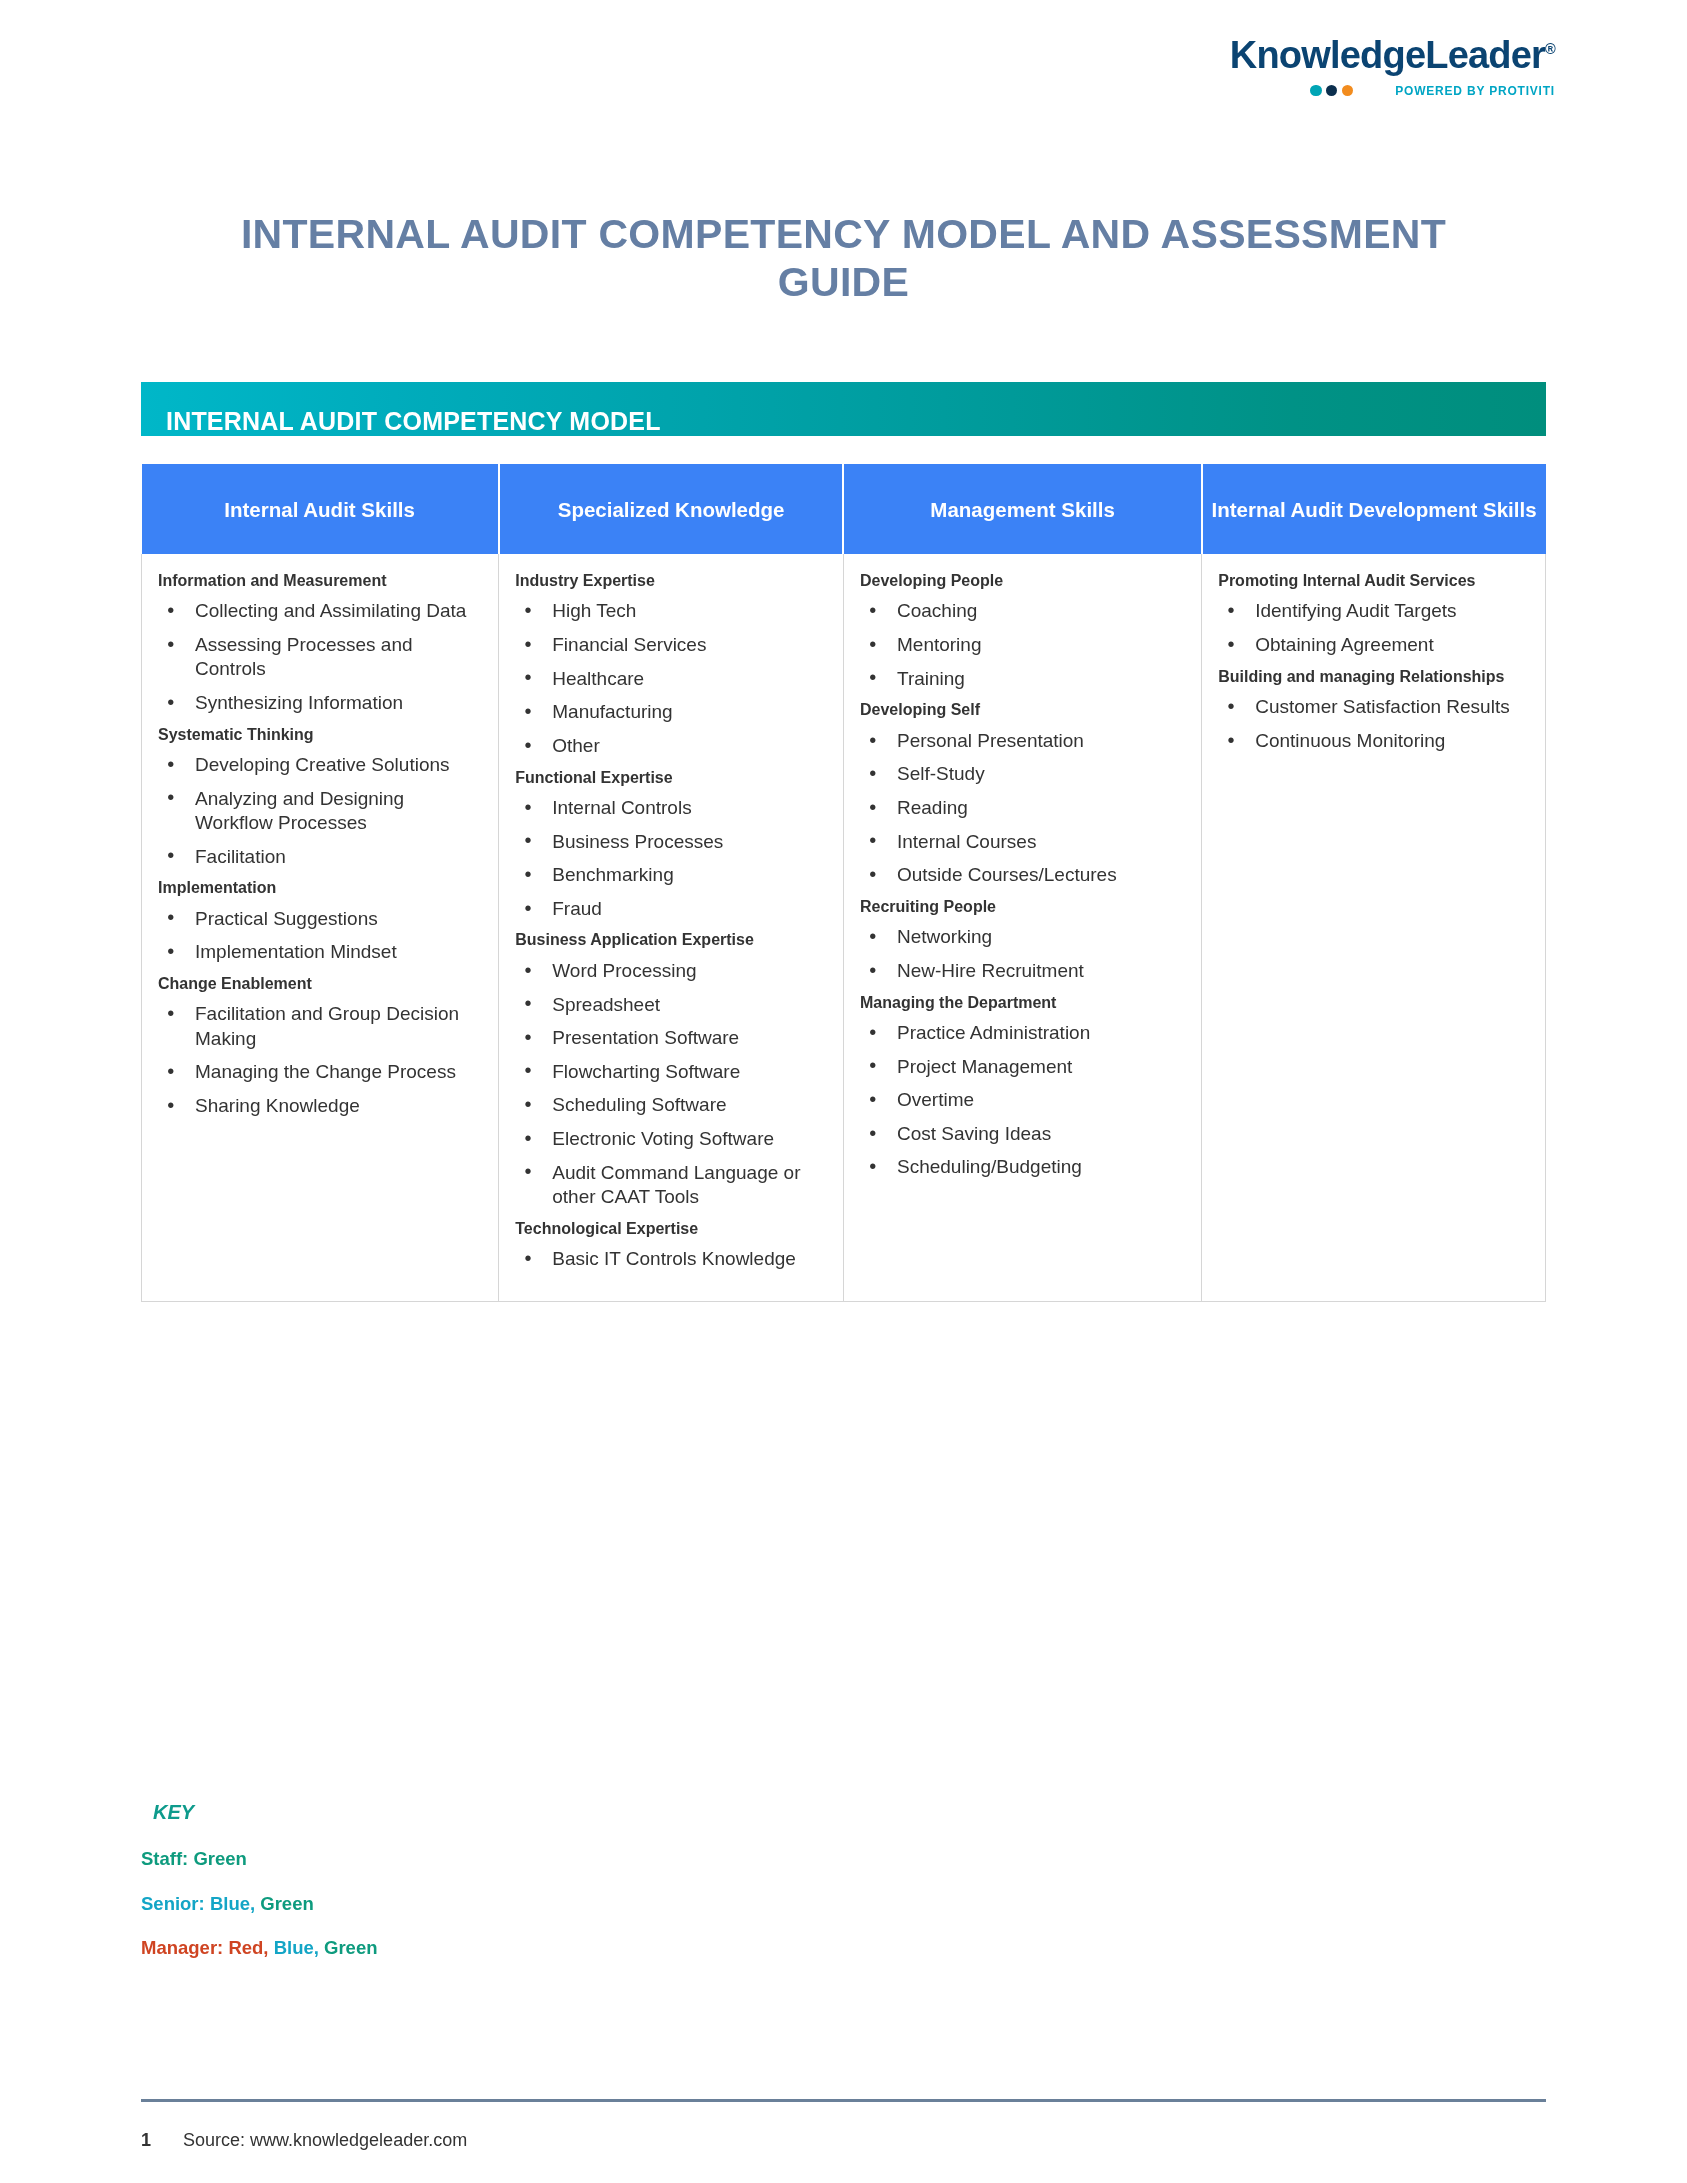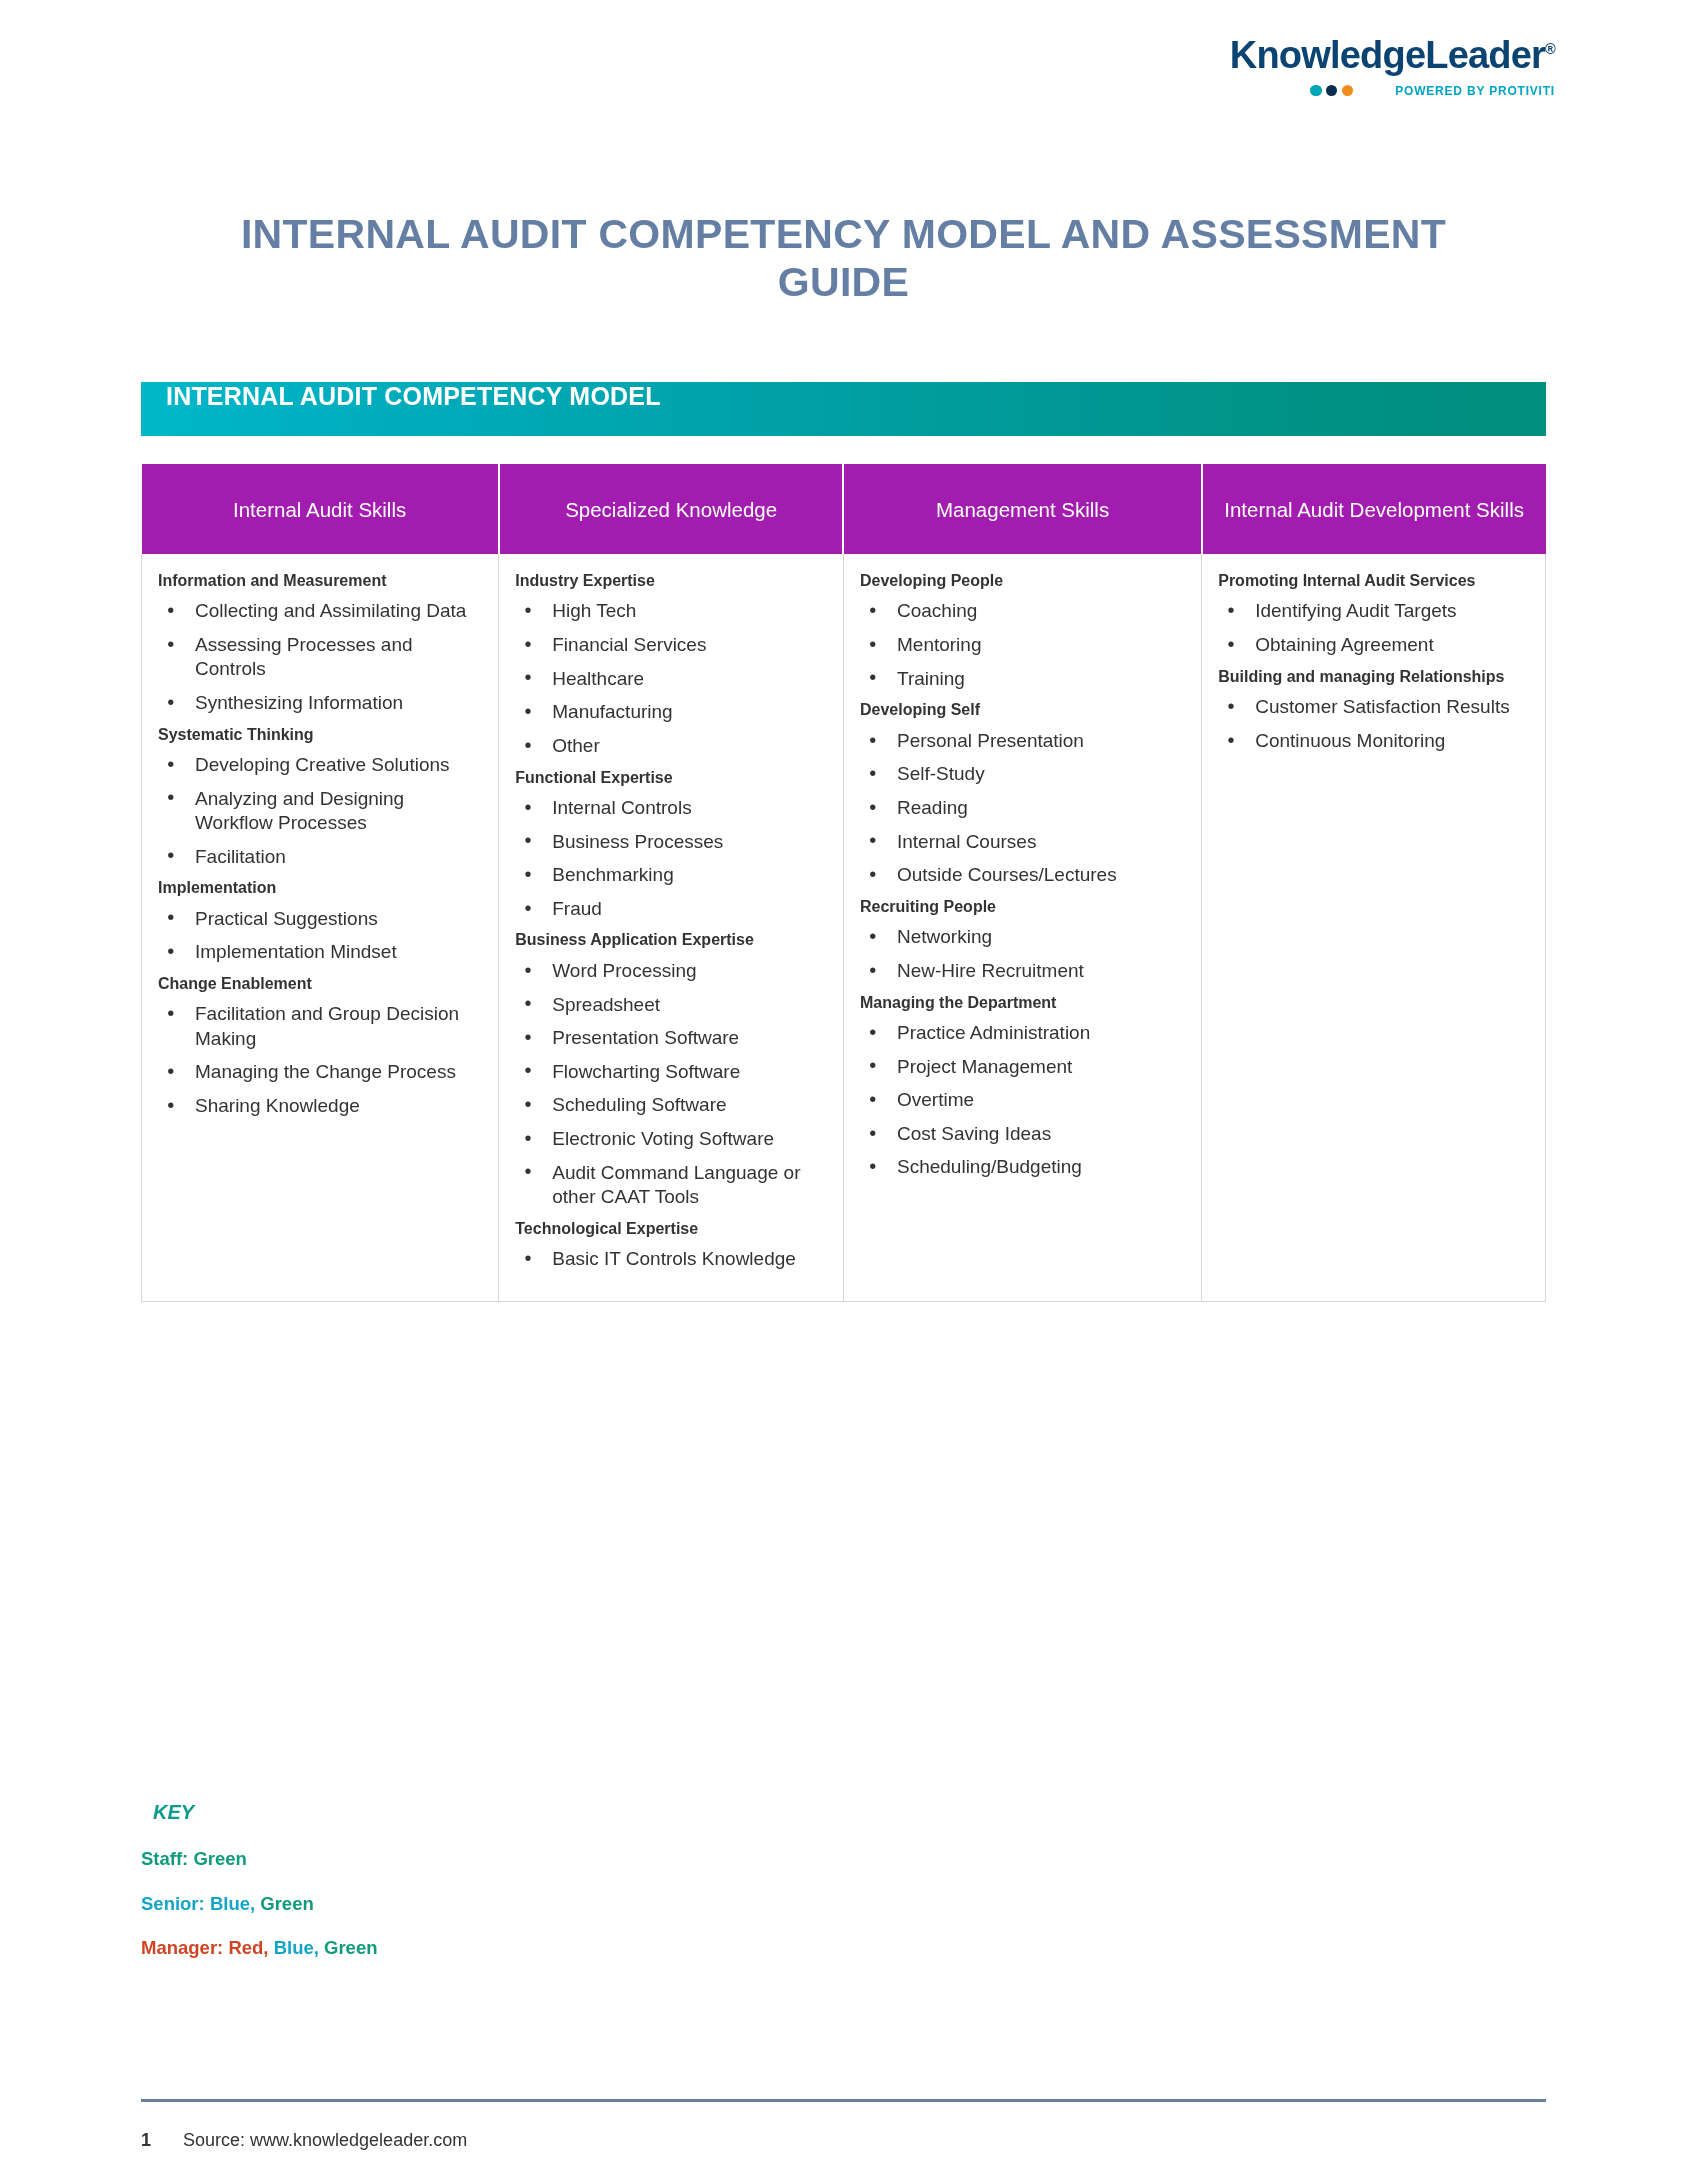--- a/index.html
+++ b/index.html
@@ -66,43 +66,43 @@
     line-height:1.15;
     letter-spacing:0.3px;
   }
 
   
   .banner{
     position:absolute;
     left:141px;right:141px;top:382px;
     height:54px;
     background:linear-gradient(90deg,#00B7C8 0%, #00ACBC 18%, #00A3AB 40%, #009A99 62%, #009286 82%, #008E7D 100%);
-    display:flex;align-items:flex-start;
+    display:flex;align-items:flex-end;
   }
   .banner-text{
     color:#ffffff;
     font-size:25px;
     font-weight:bold;
     padding-left:25px;
     letter-spacing:0.2px;
   }
 
   
   .table{
     position:absolute;
     left:141px;top:464px;
     width:1405px;
     border-collapse:collapse;
     table-layout:fixed;
   }
   .table th{
-    background:#a21caf;
+    background:#3b82f6;
     color:#ffffff;
     font-size:20.5px;
-    font-weight:normal;
+    font-weight:bold;
     text-align:center;
     vertical-align:middle;
     height:82px;
     padding:4px 6.6px;
     border-right:2px solid #ffffff;
     line-height:1.22;
   }
   .table th:last-child{border-right:none;}
   .table td{
     vertical-align:top;

